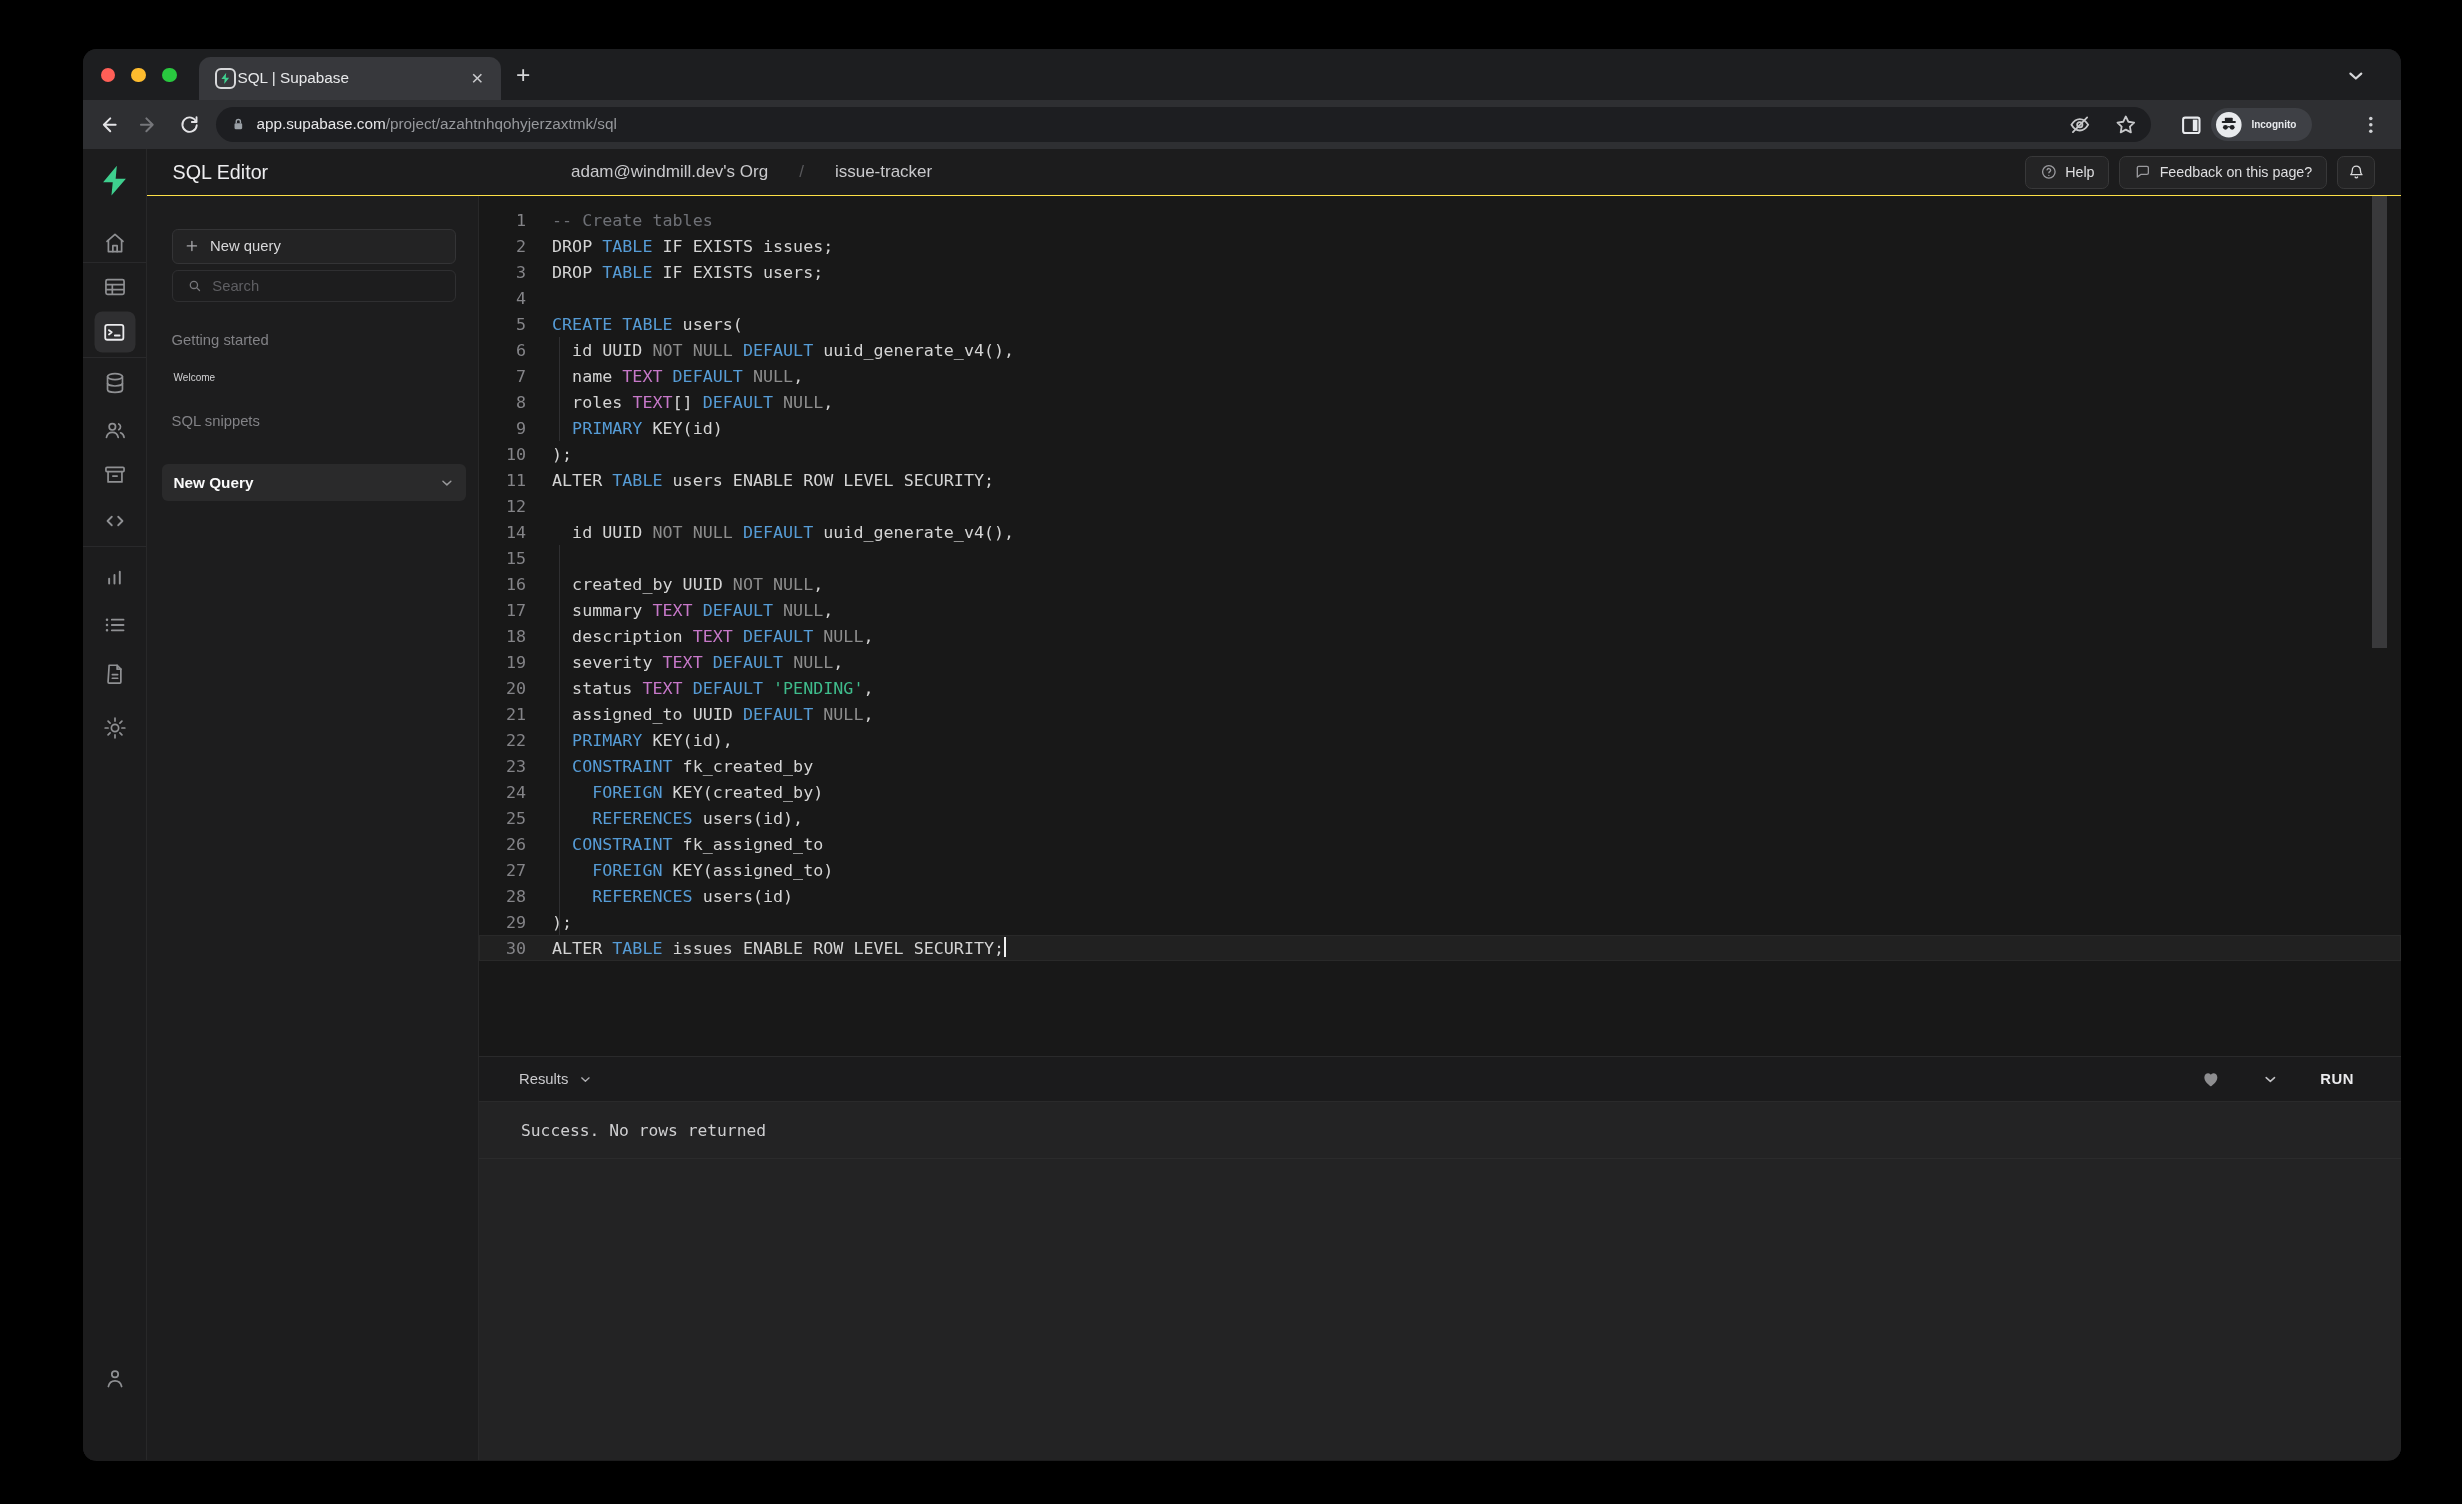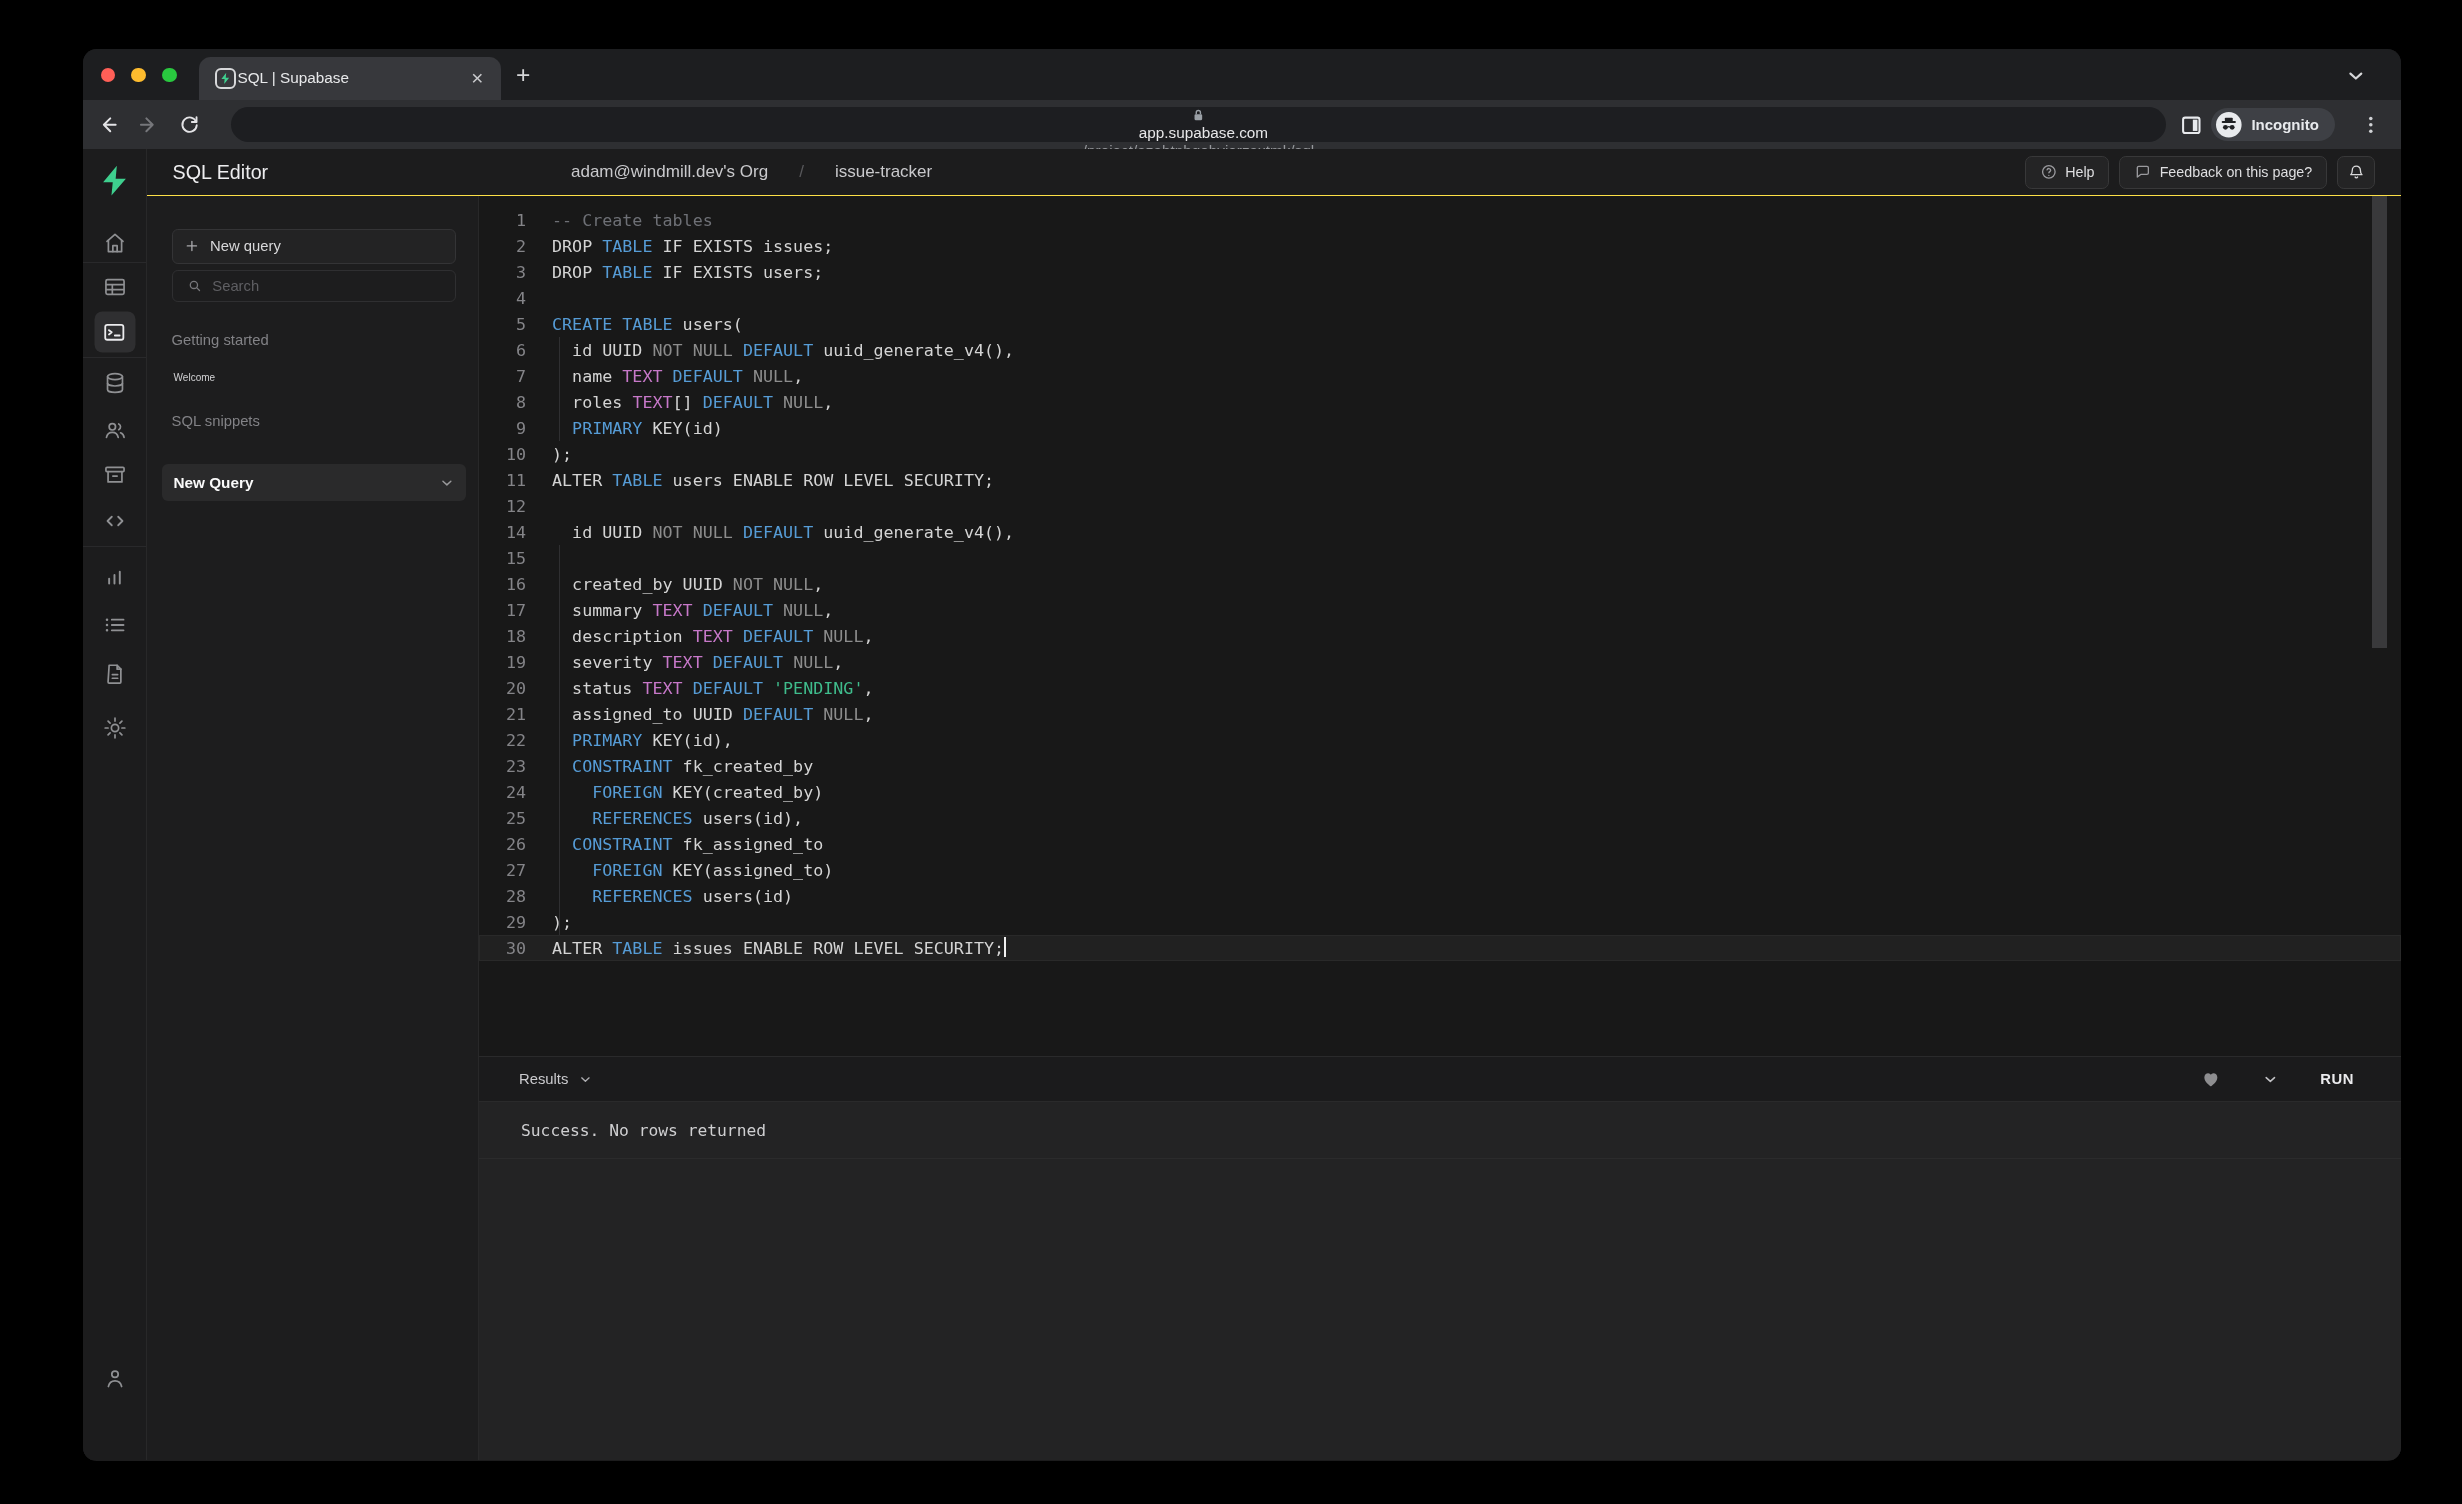--- a/index.html
+++ b/index.html
@@ -18,29 +18,29 @@
              border-radius:5.9px; display:flex; align-items:center; justify-content:center; }
   .tab-title { margin-left:1px; color:#E8E9EB; font-size:15.3px; flex:1; white-space:nowrap; }
   .tab-close { color:#C9CACD; font-size:20.7px; margin-right:17.7px; line-height:1; }
   .newtab-btn { position:absolute; left:433px; top:13.8px; color:#D5D6D8; font-size:24.6px; line-height:23.6px; }
   .strip-chevron { position:absolute; left:2262px; top:15.8px; color:#D5D6D8; }
 
   
   .toolbar { position:relative; height:49px; background:#2E2F32; display:flex; align-items:center; }
   .nav-ic { width:41px; display:flex; justify-content:center; color:#E3E3E6; }
   .nav-ic.disabled { color:#76777B; }
-  .urlbar { position:absolute; left:148px; top:6.9px; width:1935px; height:35px; background:#1D1E21;
-            border-radius:17.7px; display:flex; align-items:center; padding:0 13.8px;flex-direction:column; }
+  .urlbar { position:absolute; left:133px; top:6.9px; width:1935px; height:35px; background:#1D1E21;
+            border-radius:17.7px; display:flex; align-items:center; padding:0 13.8px; }
   .url-host { color:#E7E7E9; font-size:15.3px; margin-left:9.9px; }
   .url-path { color:#96989C; font-size:15.3px; }
   .url-actions { margin-left:auto; display:flex; align-items:center; gap:21.7px; color:#C7C8CA; }
   .panel-ic { position:absolute; left:2096px; top:12.8px; color:#E8EAED; }
   .incog { position:absolute; left:2128px; top:7.9px; height:33px; background:#3E4045; border-radius:16.7px;
            display:flex; align-items:center; padding:0 15.8px 0 3.9px; gap:8.9px; }
-  .incog-label { color:#E8EAED; font-size:15px; font-weight:bold; }
+  .incog-label { color:#E8EAED; font-size:10px; font-weight:bold; }
   .kebab { position:absolute; left:2276px; top:12.8px; color:#D0D2D5; }
 
   
   .app { position:relative; height:1311px; display:flex; background:#1C1C1D; }
   .rail { width:64px; background:#1C1C1D; border-right:1px solid #282829; position:relative; flex:none; }
   .rail-logo { position:absolute; left:13.8px; top:13.8px; }
   .rail-ic { position:absolute; left:50%; transform:translate(-50%,-50%); color:#8F9093;
              display:flex; align-items:center; justify-content:center; }
   .rail-ic.active { color:#ECECEE; background:#2F2F31; border-radius:7.9px; width:41px; height:41px; }
   .rail-div { position:absolute; left:0; width:63px; height:1px; background:#29292B; }

